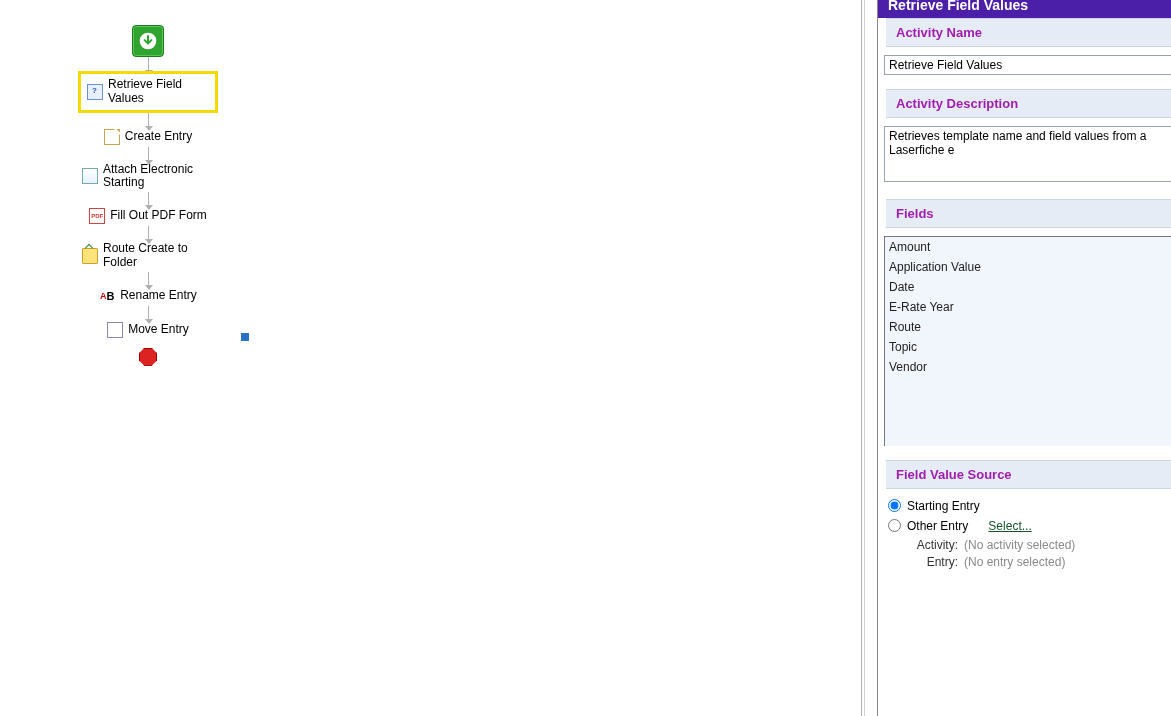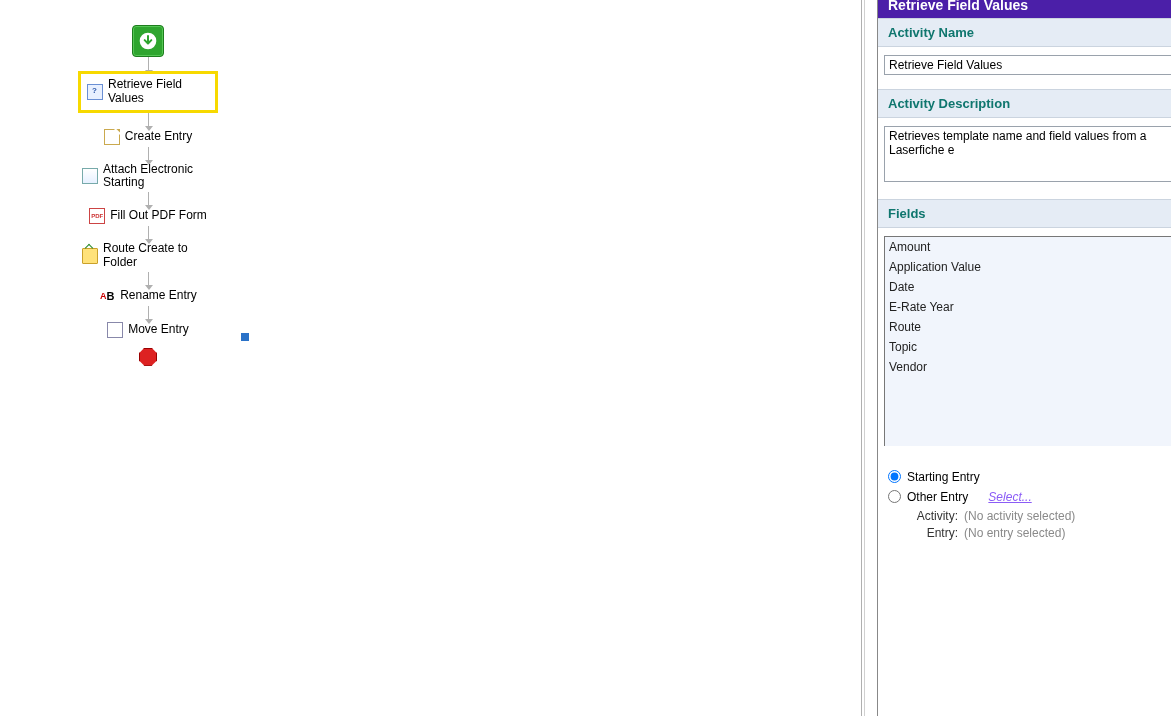--- a/index.html
+++ b/index.html
@@ -130,23 +130,24 @@
     padding:0 10px 6px 10px;
     height:18px;
     line-height:10px;
     overflow:hidden;
   }
   .section-head {
     background:#e5ecf5;
     border-top:1px solid #cbd4df;
     border-bottom:1px solid #cbd4df;
     font-weight:bold;
-    color:#0f766e;
+    color:#a21caf;
     font-size:13px;
     padding:6px 10px;
+    margin-left:8px;
   }
   .section-body {
     padding:8px 0 14px 6px;
   }
   .text-input {
     width:100%;
     border:1px solid #9aa2ac;
     padding:2px 4px;
     font:inherit;
     background:#fff;
@@ -174,21 +175,21 @@
   }
   .fields-list div {
     padding:1px 4px;
     line-height:1.5;
   }
   .radio-row {
     display:flex;align-items:flex-start;gap:6px;
     padding:2px 0 4px 4px;
   }
   .radio-row input {margin:0;}
-  .link {color:#8b5cf6;text-decoration:underline;cursor:pointer;font-style:italic;}
+  .link {color:#14532d;text-decoration:underline;cursor:pointer;}
   .sub {
     padding-left:24px;
     display:flex;
     gap:6px;
     color:#333;
     font-size:12px;
     line-height:1.4;
     text-align:right;
   }
   .sub .k{width:50px;}
@@ -297,20 +298,21 @@
           <div>Amount</div>
           <div>Application Value</div>
           <div>Date</div>
           <div>E-Rate Year</div>
           <div>Route</div>
           <div>Topic</div>
           <div>Vendor</div>
         </div>
     </div>
 
+    <div class="section-head">Field Value Source</div>
     <div class="section-body">
       <label class="radio-row">
         <input type="radio" name="src" checked="" style="">
         <span>Starting Entry</span>
       </label>
       <div class="radio-row">
         <input type="radio" name="src" style="">
         <span>Other Entry</span>
         <span style="width:8px"></span>
         <span class="link">Select...</span>

